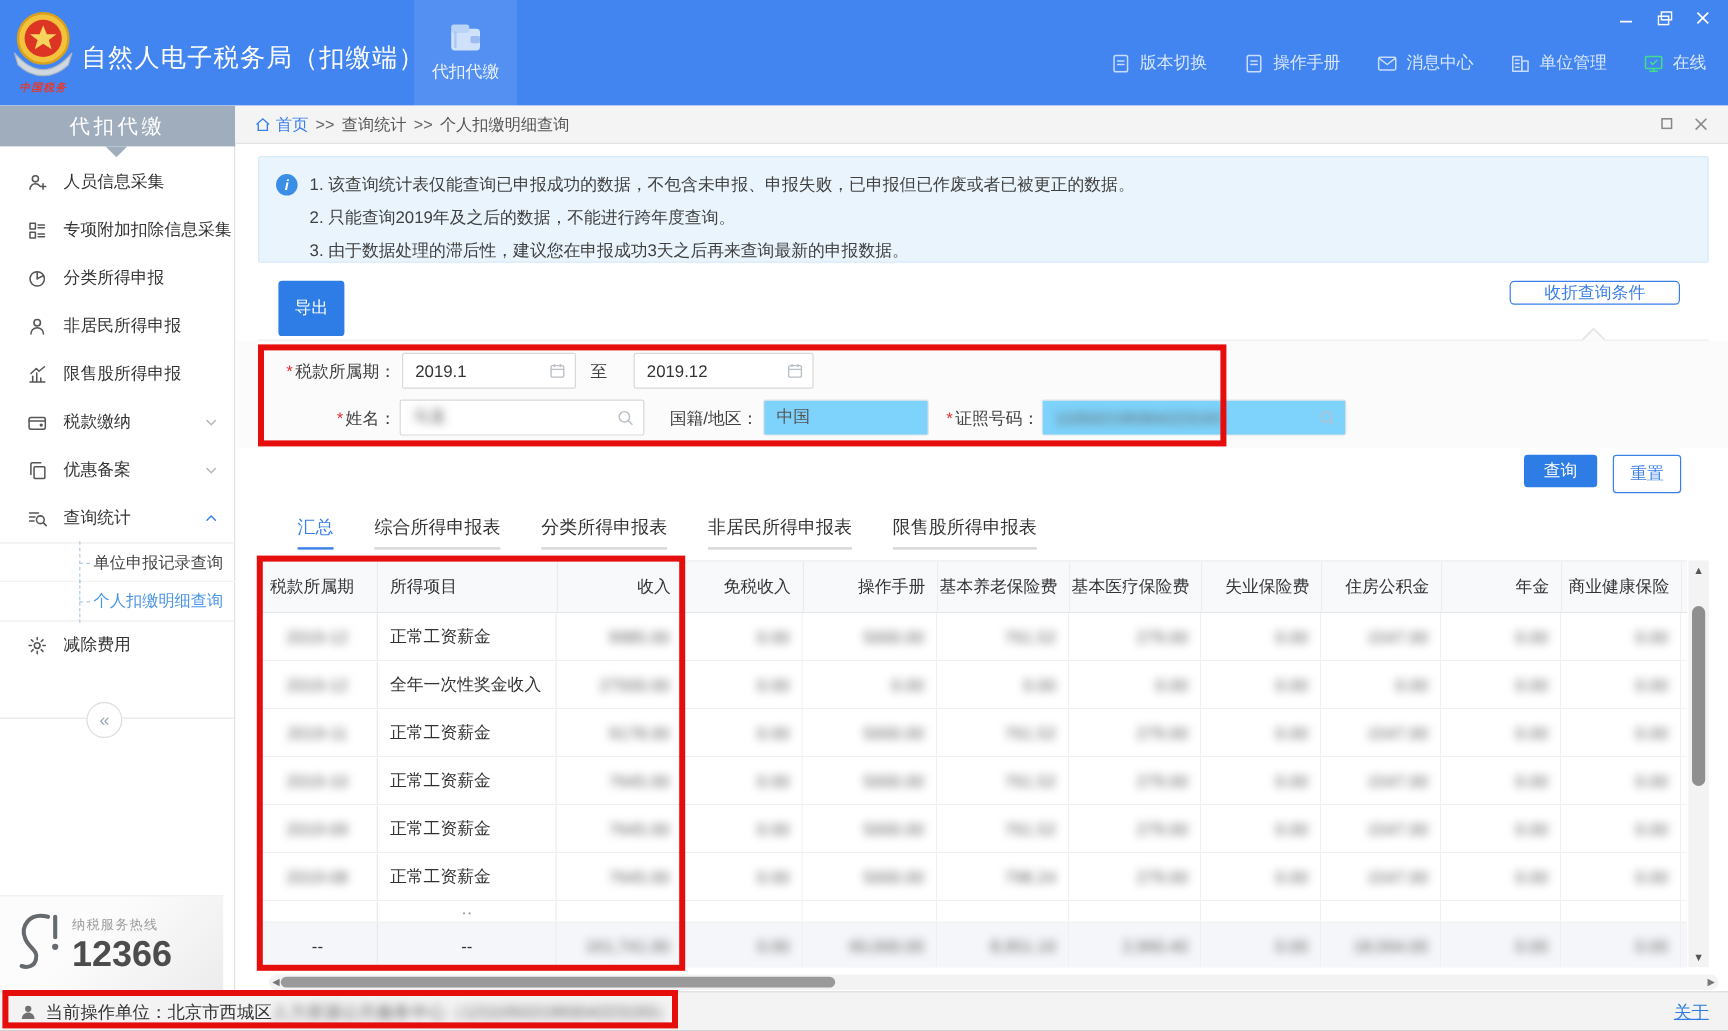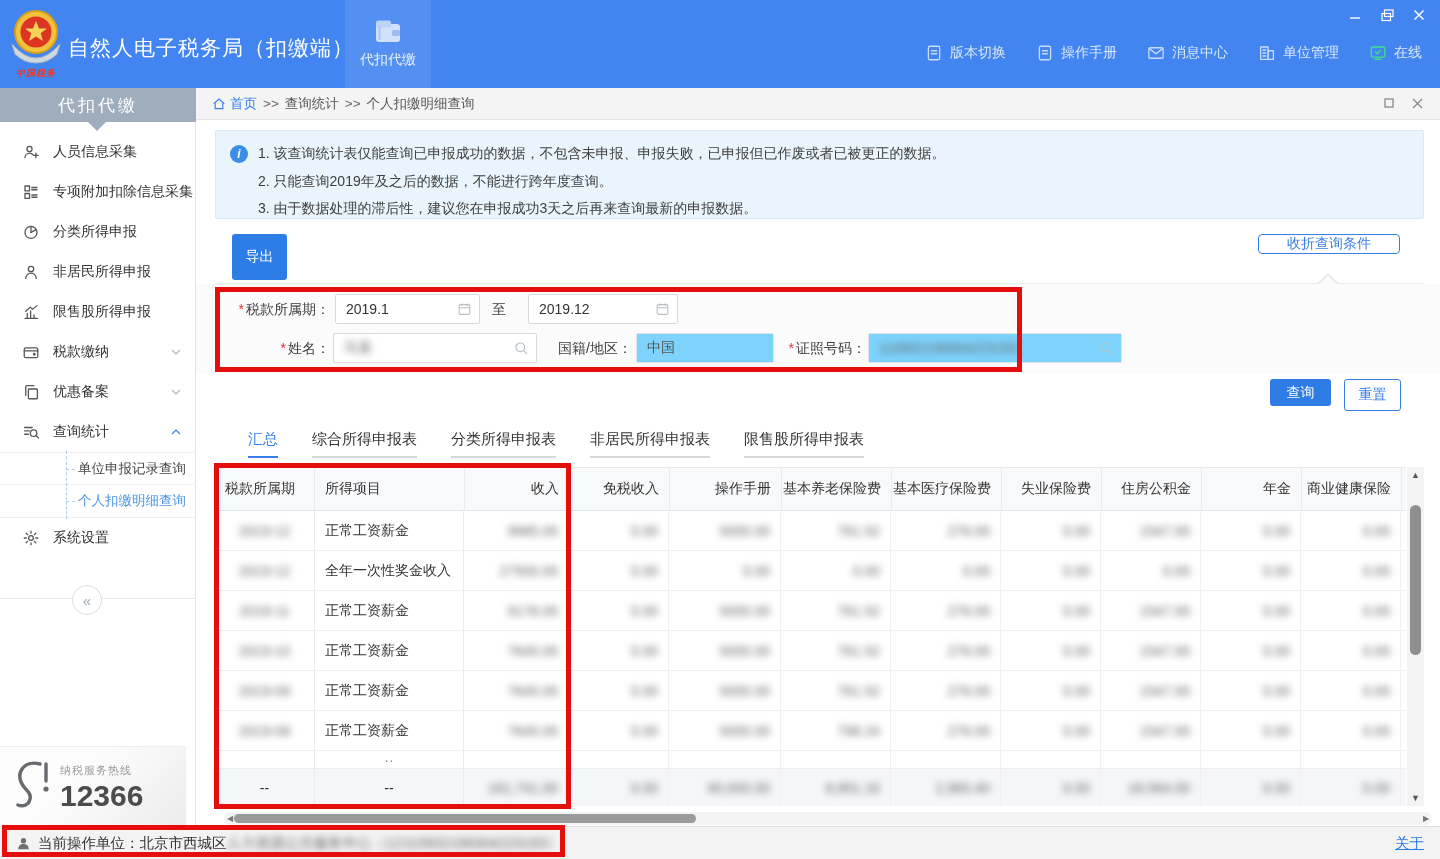--- a/index.html
+++ b/index.html
@@ -325,21 +325,21 @@
           <div class="subitem">单位申报记录查询</div>
           <div class="subitem active">个人扣缴明细查询</div>
         </div>
         <div class="sitem">
           <span class="ico">
             <svg width="18" height="18" viewBox="0 0 24 24" fill="none" stroke="currentColor" stroke-width="1.7" stroke-linecap="round" stroke-linejoin="round">
               <circle cx="12" cy="12" r="3.2"></circle>
               <path d="M12 3v2.6M12 18.4V21M3 12h2.6M18.4 12H21M5.6 5.6l1.9 1.9M16.5 16.5l1.9 1.9M18.4 5.6l-1.9 1.9M7.5 16.5l-1.9 1.9"></path>
             </svg>
           </span>
-          <span>系统设置</span>
+          <span>减除费用</span>
         </div>
       </div>
     <div class="collapse-line"></div>
     <div class="collapse-btn">«</div>
     <div class="hotline">
       <span class="glyph">
         <svg width="46" height="52" viewBox="0 0 46 52" fill="none" stroke="#66696d" stroke-width="3.4" stroke-linecap="round">
           <path d="M30 5 C14 1 7 13 11 23 C14 31 22 33 20 40 C19 46 13 48 8 46"></path>
           <line x1="36" y1="5" x2="36" y2="22"></line>
           <circle cx="36" cy="30" r="2.6" fill="#66696d" stroke="none"></circle>

